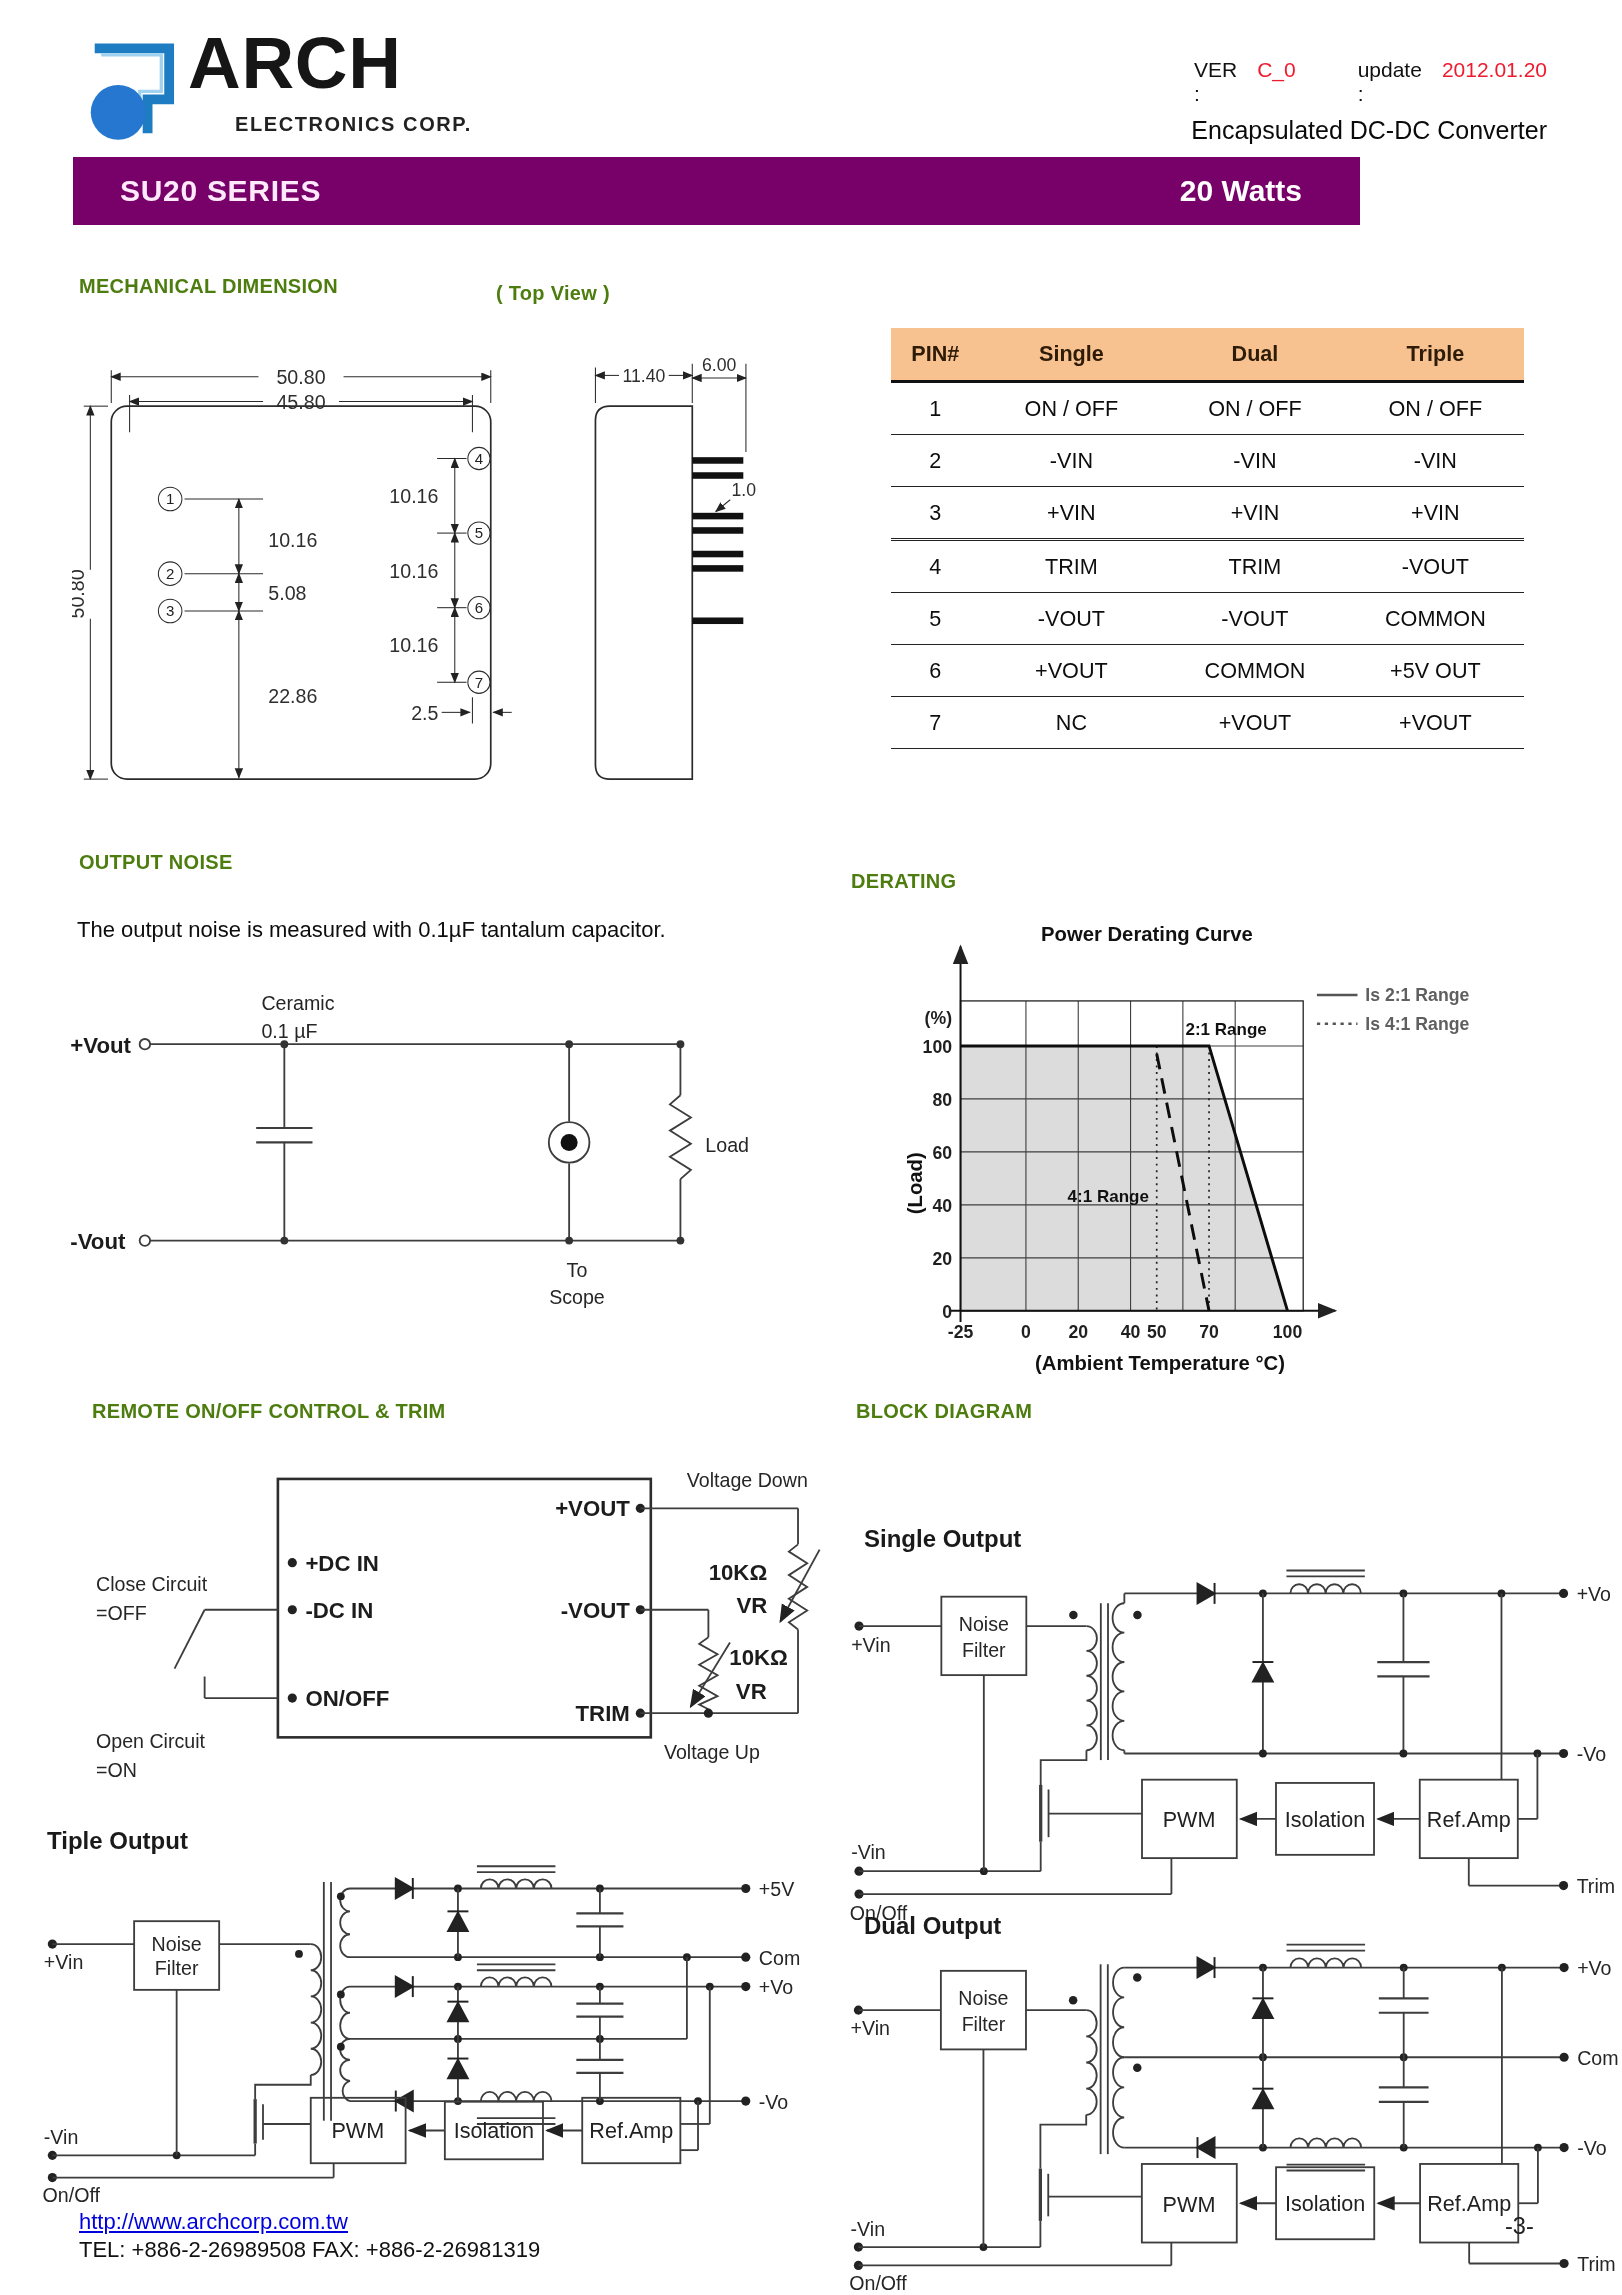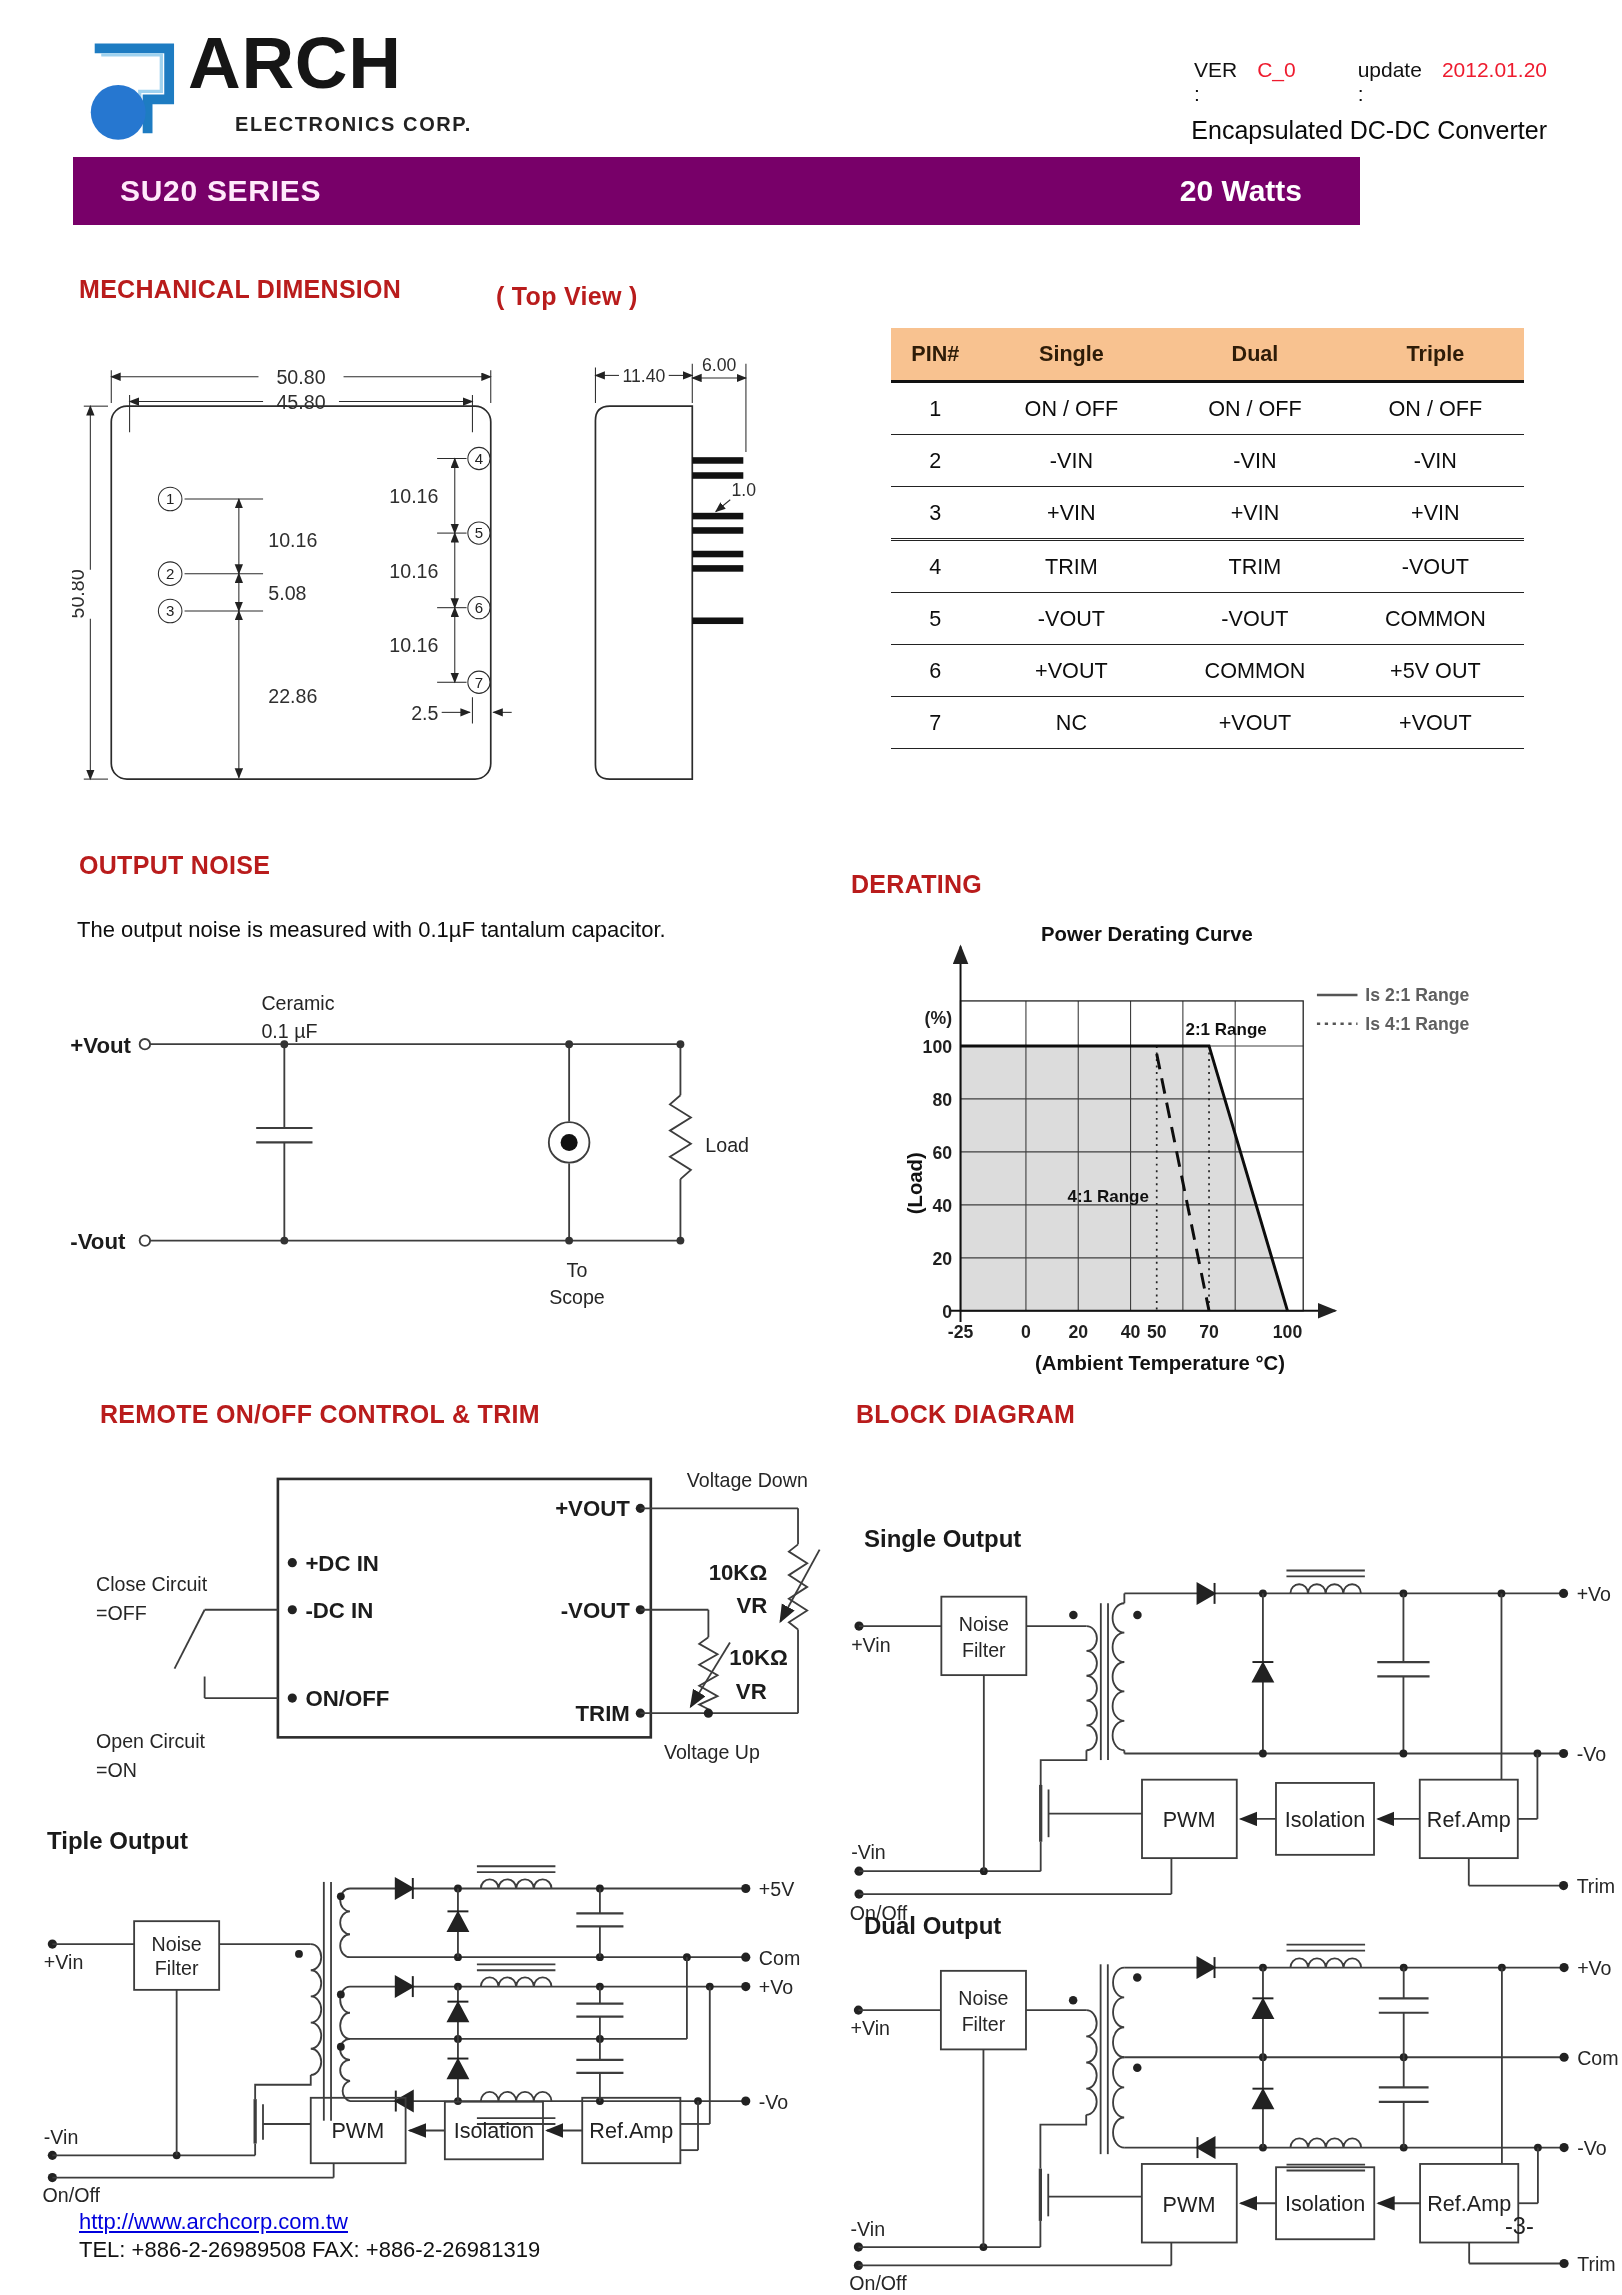--- a/index.html
+++ b/index.html
@@ -1,19 +1,19 @@
 <!DOCTYPE html>
 <html style="--tbl-hdr: #F8C290;font-size:10.5px"><head>
 <meta charset="utf-8">
 <style>
   html,body{margin:0;padding:0;background:#888;}
   .page{position:relative;width:1622px;height:2295px;background:#ffffff;overflow:hidden;
         font-family:"Liberation Sans",sans-serif;color:#111;}
   .abs{position:absolute;}
-  .sec-title{font-size:25px;font-weight:bold;color:#b91c1c;letter-spacing:0.3px;}
+  .sec-title{font-size:20px;font-weight:bold;color:#4d7c0f;letter-spacing:0.3px;}
   .brand{font-size:73px;font-weight:bold;letter-spacing:0.7px;color:#161616;line-height:1;}
   .brand-sub{font-size:20px;font-weight:bold;letter-spacing:1.6px;color:#222;margin-left:44px;}
   .ver-line{font-size:21px;color:#111;}
   .product{font-size:25px;color:#0a0a0a;}
   .banner{width:1287px;height:68px;display:flex;align-items:center;justify-content:space-between;
           padding:0 58px 0 47px;box-sizing:border-box;}
   .banner .s{font-size:30px;font-weight:bold;color:#ffe9fb;letter-spacing:0.7px;}
   .banner .w{font-size:30px;font-weight:bold;color:#ffffff;}
   table.pins{border-collapse:collapse;width:633px;font-size:21.6px;table-layout:fixed;}
   table.pins th{background:var(--tbl-hdr,#F8C290);height:50px;font-weight:bold;color:#2e1c08;
@@ -315,21 +315,21 @@
       <text x="383" y="478.95000000000005" text-anchor="end" class="cann">4:1 Range</text>
       <text x="380" y="80" text-anchor="middle" class="ctitle">Power Derating Curve</text>
       <text x="400" y="736" text-anchor="middle" class="ctitle">(Ambient Temperature °C)</text>
       <text x="36" y="450" text-anchor="middle" class="ctitle" transform="rotate(-90 36 450)">(Load)</text>
       <line x1="640" y1="162" x2="702" y2="162" stroke="#555" stroke-width="4" stroke-dasharray="none"></line>
       <text x="714" y="171" class="cleg">Is 2:1 Range</text>
       <line x1="640" y1="206" x2="702" y2="206" stroke="#555" stroke-width="4" stroke-dasharray="5,7"></line>
       <text x="714" y="215" class="cleg">Is 4:1 Range</text>
     </svg>
 
-  <div class="abs sec-title" style="left:100px;top:1400px">REMOTE ON/OFF CONTROL &amp; TRIM</div>
+  <div class="abs sec-title" style="left:92px;top:1400px">REMOTE ON/OFF CONTROL &amp; TRIM</div>
 
   <svg class="abs" style="left:62px;top:1446px" width="772" height="357" viewBox="0 0 1180 545">
     <rect x="330" y="50" width="570" height="395" fill="none" stroke="#2d2d2d" stroke-width="4"></rect>
 
     <circle cx="352" cy="178" r="7" fill="#222"></circle>
       <text x="372" y="190" class="btb">+DC IN</text>
     <circle cx="352" cy="250" r="7" fill="#222"></circle>
       <text x="372" y="262" class="btb">-DC IN</text>
     <circle cx="352" cy="385" r="7" fill="#222"></circle>
       <text x="372" y="397" class="btb">ON/OFF</text>

